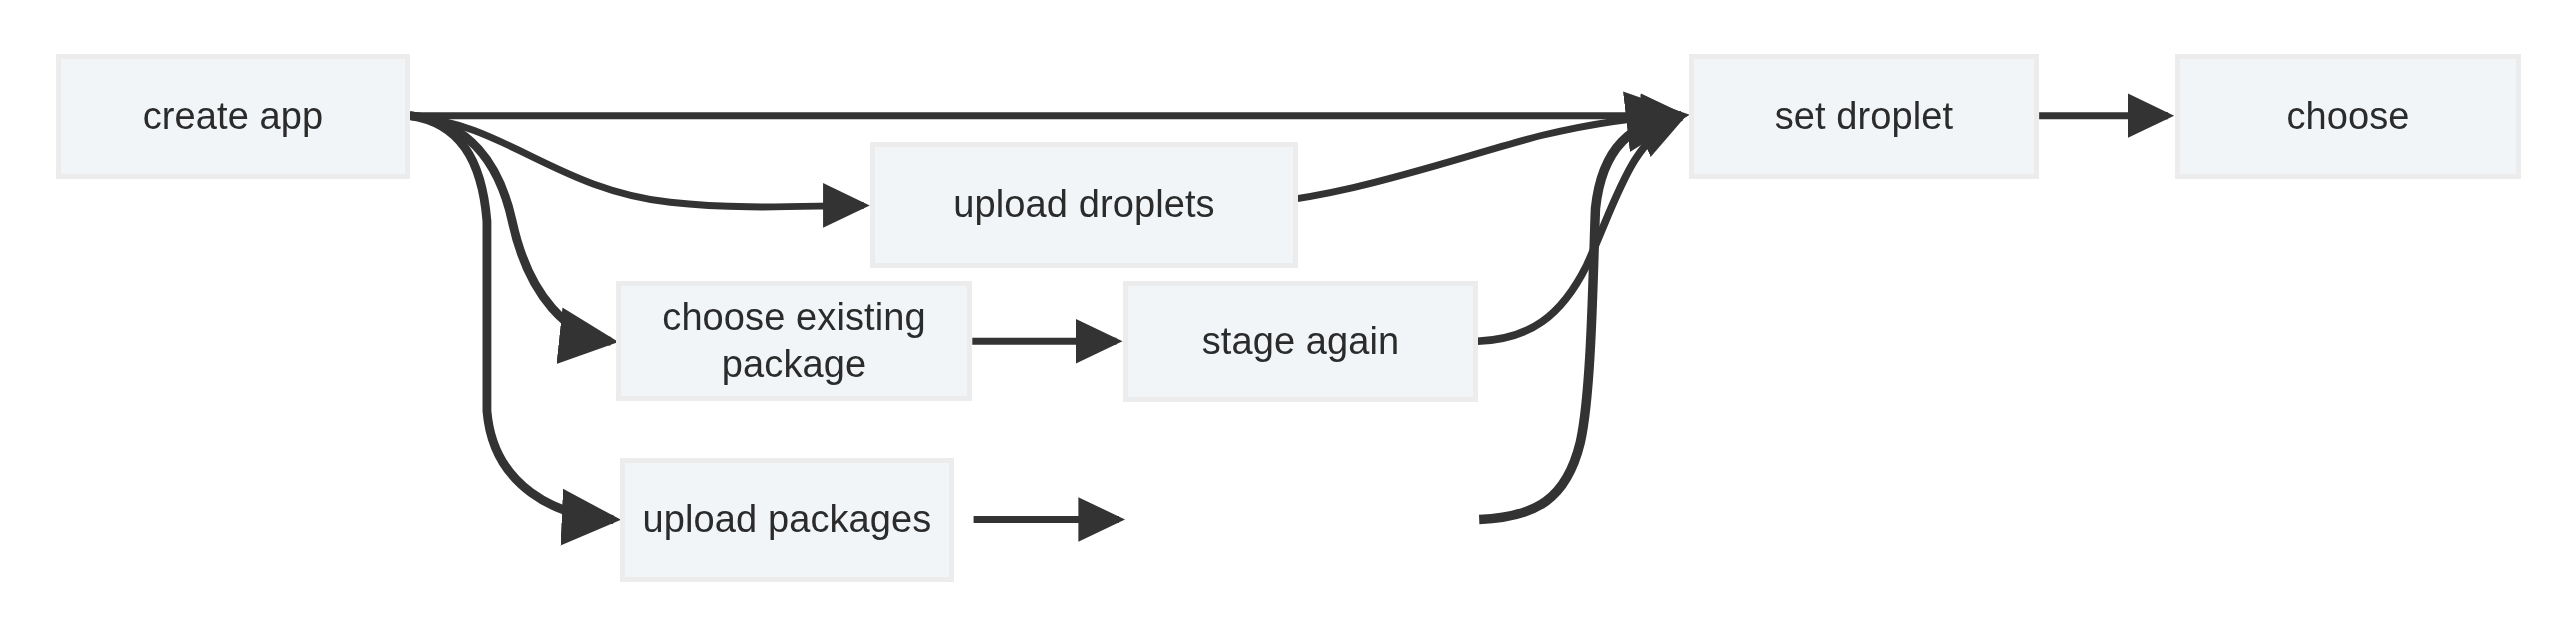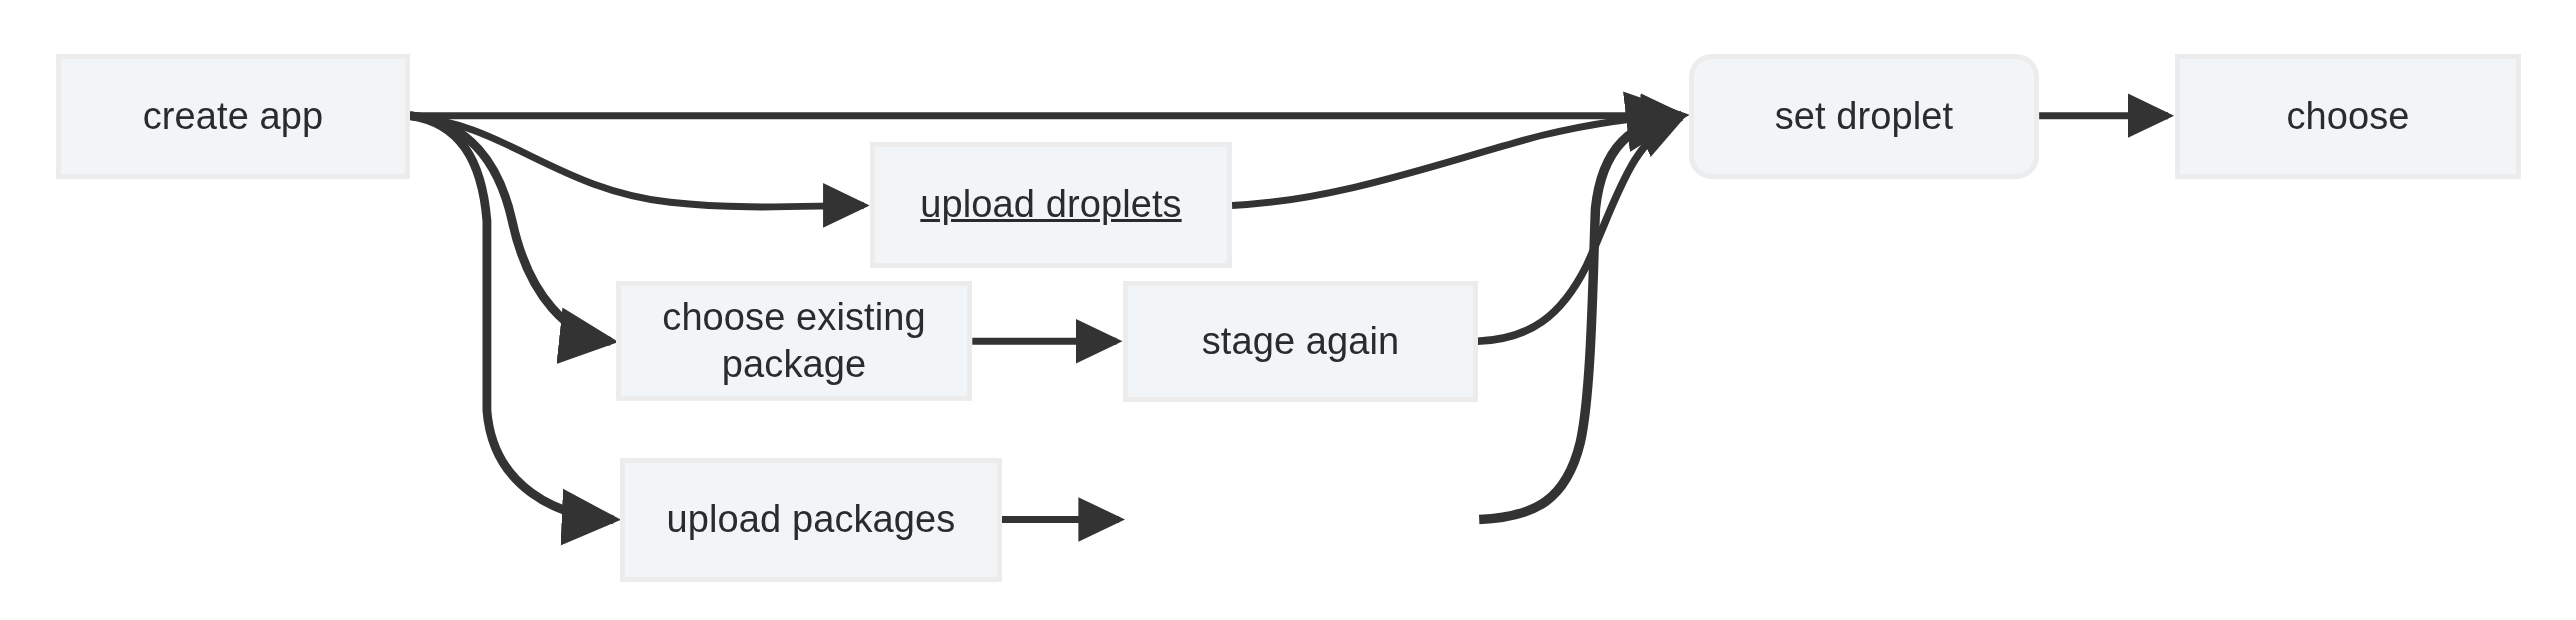--- a/index.html
+++ b/index.html
@@ -78,39 +78,39 @@
 
     <path d="M 2340 822 C 2430 818 2478 790 2500 700 C 2518 620 2520 430 2524 330 C 2534 235 2580 192 2660 183" fill="none" stroke="#333333" stroke-width="15" marker-end="url(#arrow)"></path>
 
     <path d="M 3226 183 L 3430 183" fill="none" stroke="#333333" stroke-width="11" marker-end="url(#arrow)"></path>
   </svg>
 
   <div class="node" style="left:56px; top:54px; width:354px; height:125px;">
     <span class="node-label">create app</span>
   </div>
 
-  <div class="node" style="left:870px; top:142px; width:362px; height:126px;text-decoration:underline;">
+  <div class="node" style="left:870px; top:142px; width:428px; height:126px;">
     <span class="node-label">upload droplets</span>
   </div>
 
   <div class="node" style="left:616px; top:281px; width:356px; height:120px;">
     <span class="node-label">choose existing
 package</span>
   </div>
 
   <div class="node" style="left:1123px; top:281px; width:355px; height:121px;">
     <span class="node-label">stage again</span>
   </div>
 
-  <div class="node" style="left:620px; top:458px; width:382px; height:124px;">
+  <div class="node" style="left:620px; top:458px; width:334px; height:124px;">
     <span class="node-label">upload packages</span>
   </div>
 
 
-  <div class="node" style="left:1689px; top:54px; width:350px; height:125px;border-radius:23px;">
+  <div class="node" style="left:1689px; top:54px; width:350px; height:125px;">
     <span class="node-label">set droplet</span>
   </div>
 
   <div class="node" style="left:2175px; top:54px; width:346px; height:125px;">
     <span class="node-label">choose</span>
   </div>
 
 </div>
 
 

